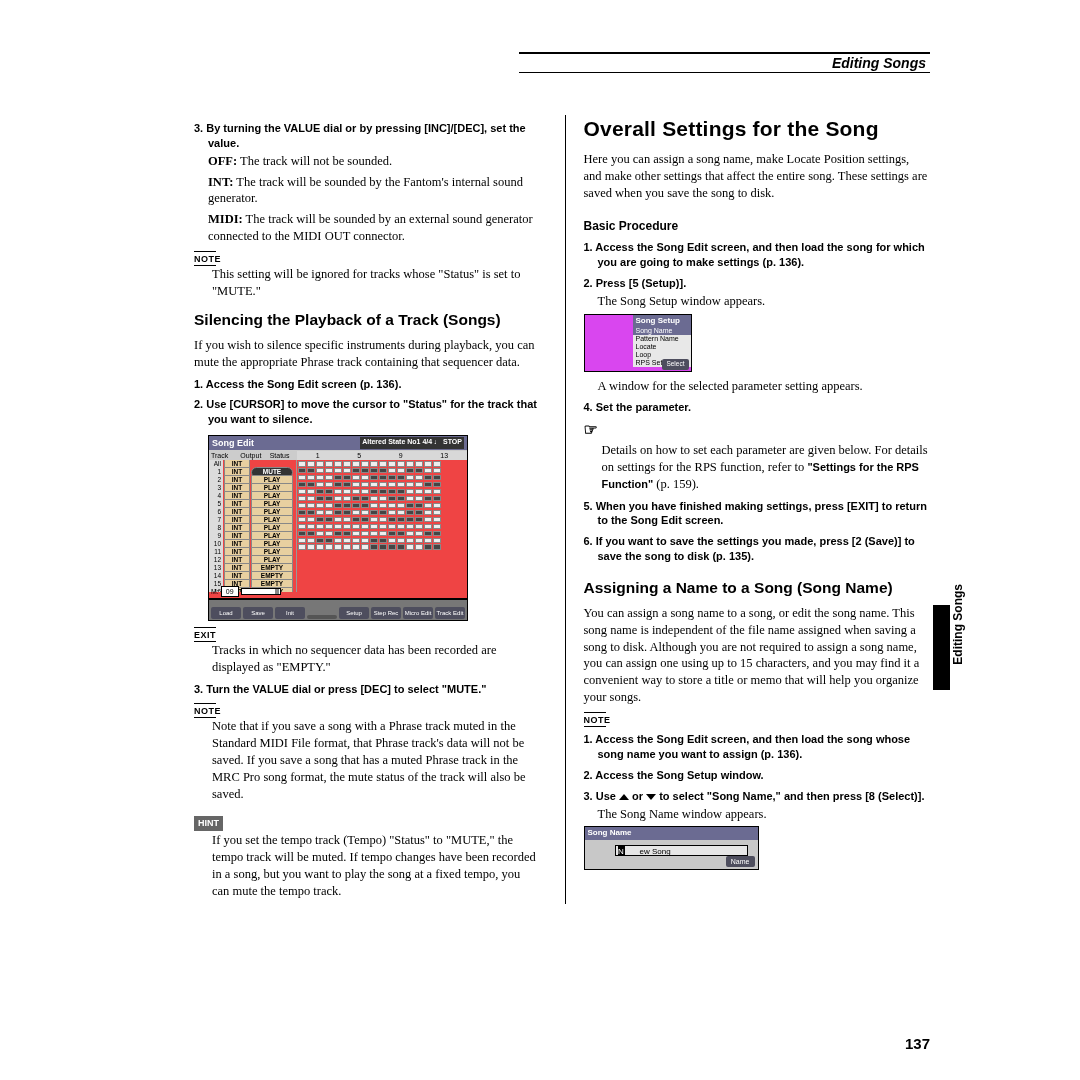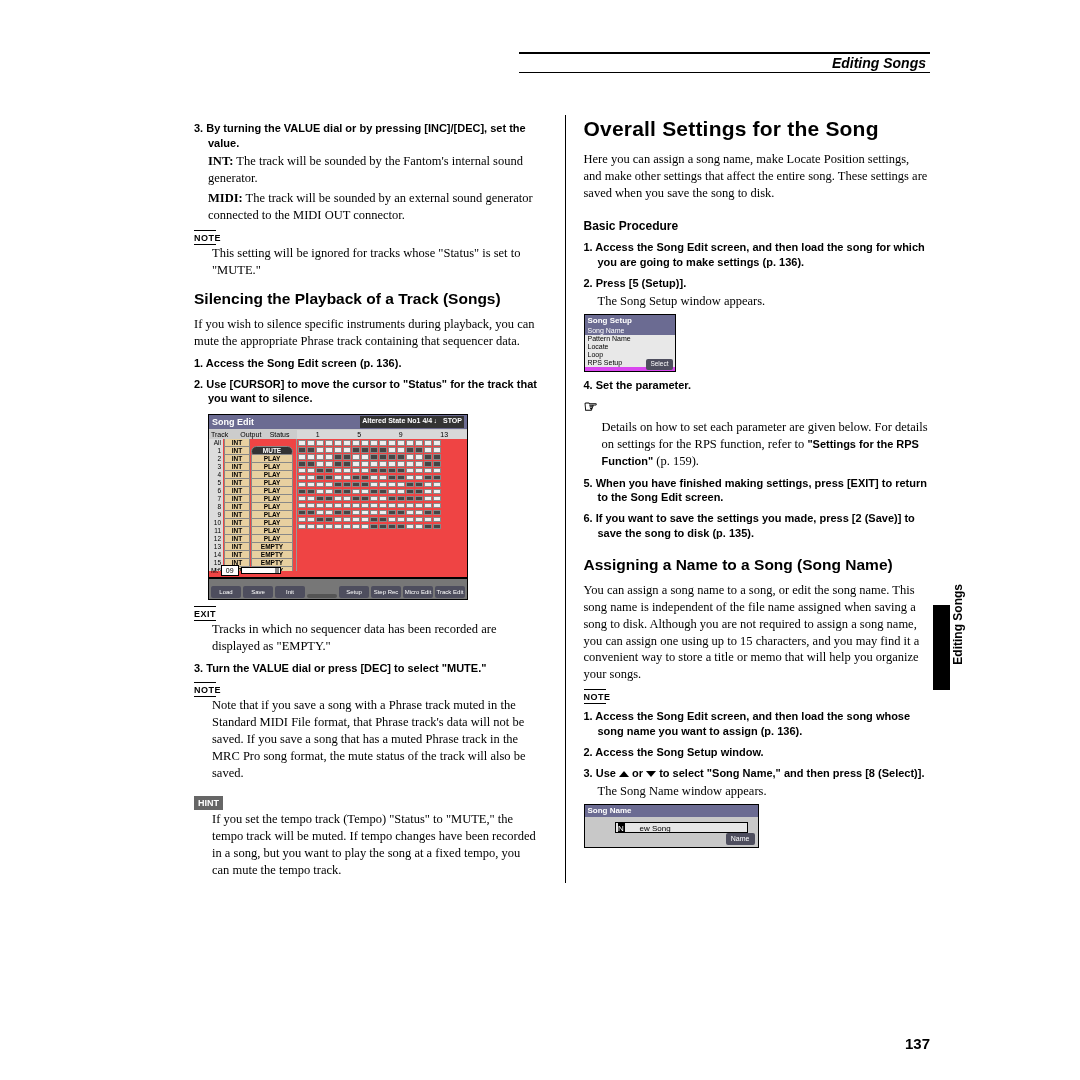--- a/index.html
+++ b/index.html
@@ -199,28 +199,29 @@
   }
   .fbtn { flex:1; background:#4e4e5e; color:#fff; font-size:6px; text-align:center; padding:2px 0; border-radius:2px;}
   .fbtn.dim { background:#555; color:#aaa; }
   .se-meas { position:absolute; bottom:23px; left:2px; font-size:7px; display:flex; align-items:center; gap:2px;}
   .se-meas .mbox { background:#fff; border:1px solid #000; padding:0 4px;}
   .se-meas .scroll { background:#fff; border:1px solid #000; width:40px; height:7px; position:relative;}
   .se-meas .scroll::after { content:""; position:absolute; right:1px; top:0; width:4px; height:5px; background:#888;}
 
   
   .song-setup-fig {
-    width: 92px;
+    width: 108px;
     height: 58px;
     border: 1px solid #000;
     margin: 4px 0 6px 0;
     font-family: Arial, sans-serif;
     font-size: 7px;
     background: #d946ef;
     position: relative;
+    padding-left: 48px;
   }
   .ss-title {
     background: #6b6b92; color: #fff; font-weight: bold; padding: 1px 3px; font-size: 8px;
   }
   .ss-item { padding: 0 3px; line-height: 8px; background:#e8e8e8; }
   .ss-item.sel { background:#6b6b92; color:#fff; }
   .ss-foot { position:absolute; bottom:1px; right:2px; background:#4e4e5e; color:#fff; font-size:6.5px; padding:1px 4px; border-radius:2px;}
 
   
   .song-name-fig {
@@ -277,20 +278,21 @@
 
 <div class="page">
   <div class="header-bar">
     <span class="header-title">Editing Songs</span>
   </div>
 
   <div class="cols">
 
     <div class="col col-left">
       <div class="step">3. By turning the VALUE dial or by pressing [INC]/[DEC], set the value.</div>
+      <p class="def"><b>OFF:</b><span> The track will not be sounded.</span></p>
       <p class="def"><b>INT:</b><span> The track will be sounded by the Fantom's internal sound generator.</span></p>
       <p class="def"><b>MIDI:</b><span> The track will be sounded by an external sound generator connected to the MIDI OUT connector.</span></p>
 
       <div class="note-label under">NOTE</div>
       <p class="note-body">This setting will be ignored for tracks whose "Status" is set to "MUTE."</p>
 
       <h2>Silencing the Playback of a Track (Songs)</h2>
       <p>If you wish to silence specific instruments during playback, you can mute the appropriate Phrase track containing that sequencer data.</p>
       <div class="step">1. Access the Song Edit screen (p. 136).</div>
       <div class="step">2. Use [CURSOR] to move the cursor to "Status" for the track that you want to silence.</div>
@@ -789,20 +791,21 @@
         <div id="ss-items">
             <div class="ss-item sel">Song Name</div>
             <div class="ss-item">Pattern Name</div>
             <div class="ss-item">Locate</div>
             <div class="ss-item">Loop</div>
             <div class="ss-item">RPS Setup</div>
           </div>
         <div class="ss-foot">Select</div>
       </div>
 
+      <p class="body-after-step">A window for the selected parameter setting appears.</p>
       <div class="step">4. Set the parameter.</div>
 
       <div class="ref-icon">☞</div>
       <p class="note-body">
         <span>Details on how to set each parameter are given below. For details on settings for the RPS function, refer to </span><span class="bold-span">"Settings for the RPS Function"</span><span> (p. 159).</span>
       </p>
 
       <div class="step">5. When you have finished making settings, press [EXIT] to return to the Song Edit screen.</div>
       <div class="step">6. If you want to save the settings you made, press [2 (Save)] to save the song to disk (p. 135).</div>
 

